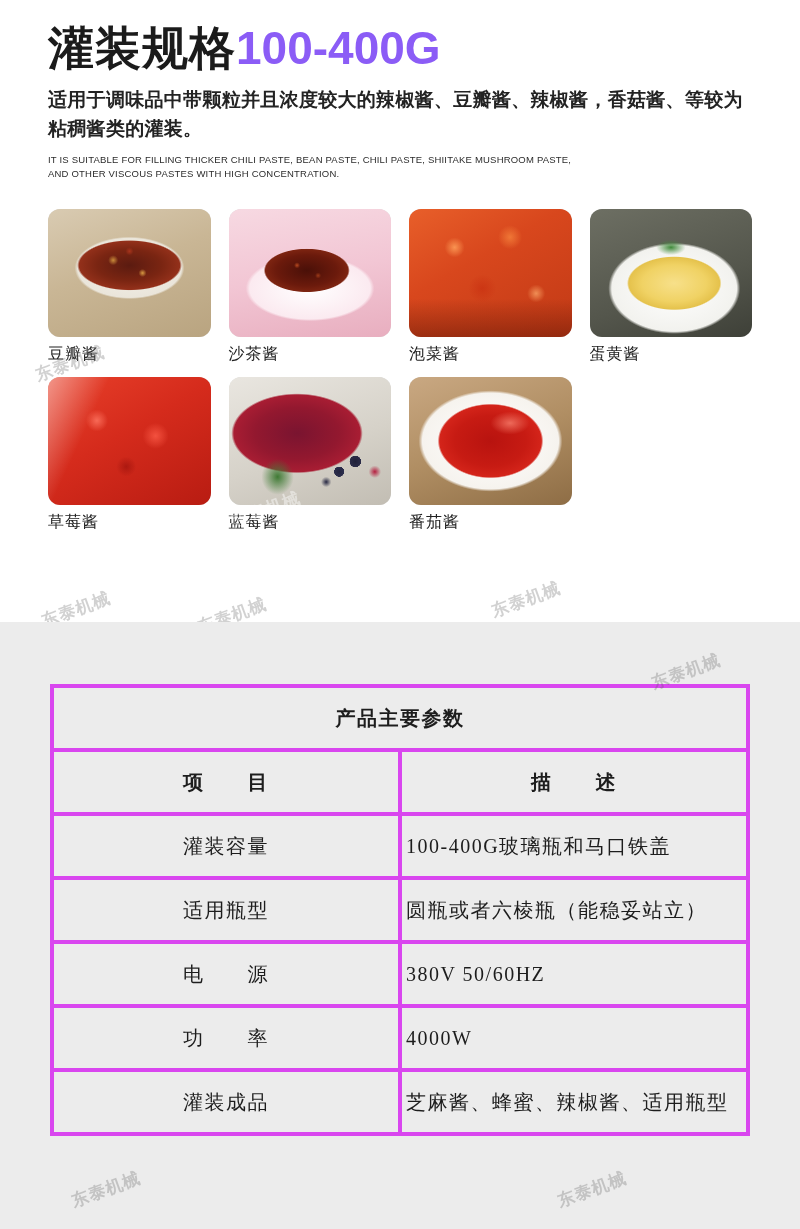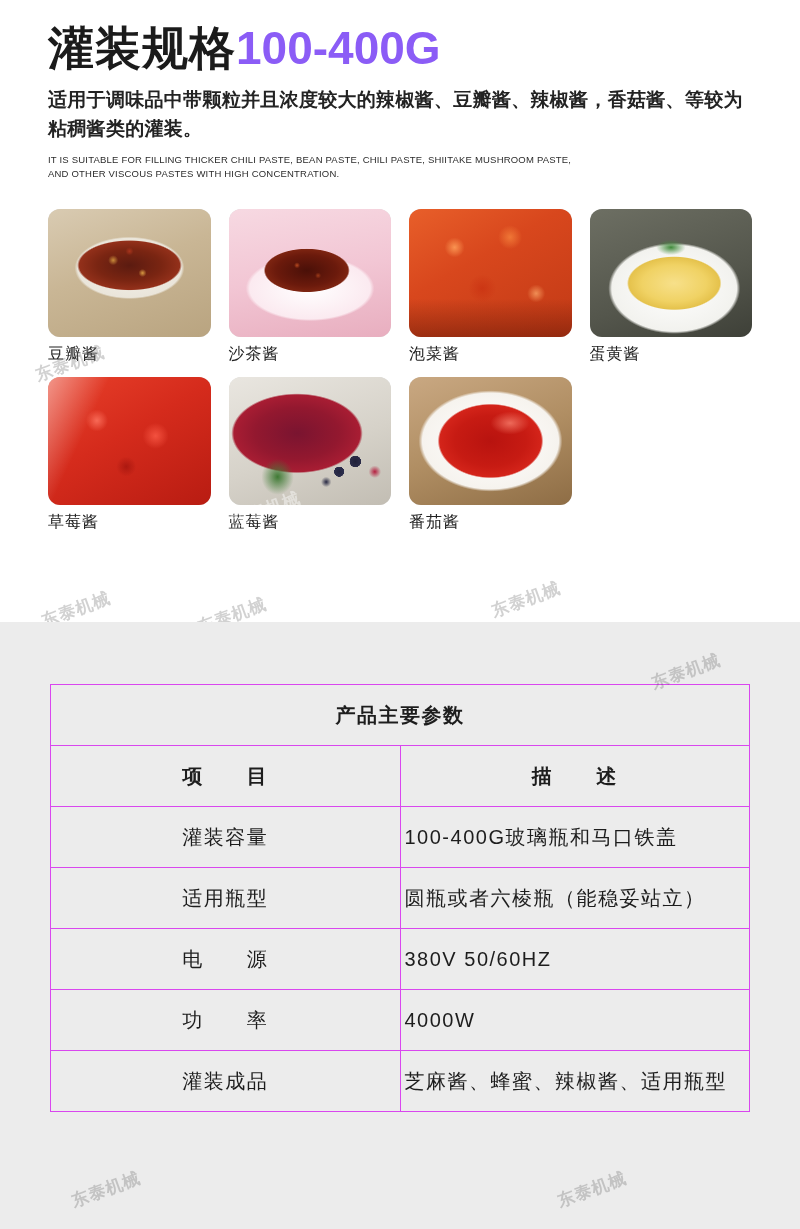--- a/index.html
+++ b/index.html
@@ -130,27 +130,28 @@
   }
 
   table.spec {
     width: 700px;
     margin: 0 auto;
     border-collapse: collapse;
     background: #ececec;
     table-layout: fixed;
   }
   table.spec td {
-    border: 1px solid #d946ef;
+    border: 4px solid #d946ef;
     height: 52px;
     padding: 4px 4px;
     font-size: 20px;
     color: #1d1d1d;
     letter-spacing: 1.5px;
     vertical-align: middle;
+    font-family: Liberation Serif, serif;
   }
   td.spec-title {
     text-align: center;
     color: #17a9e8;
     font-size: 26px;
     font-weight: bold;
     letter-spacing: 5px;
     height: 60px;
   }
   td.head {

